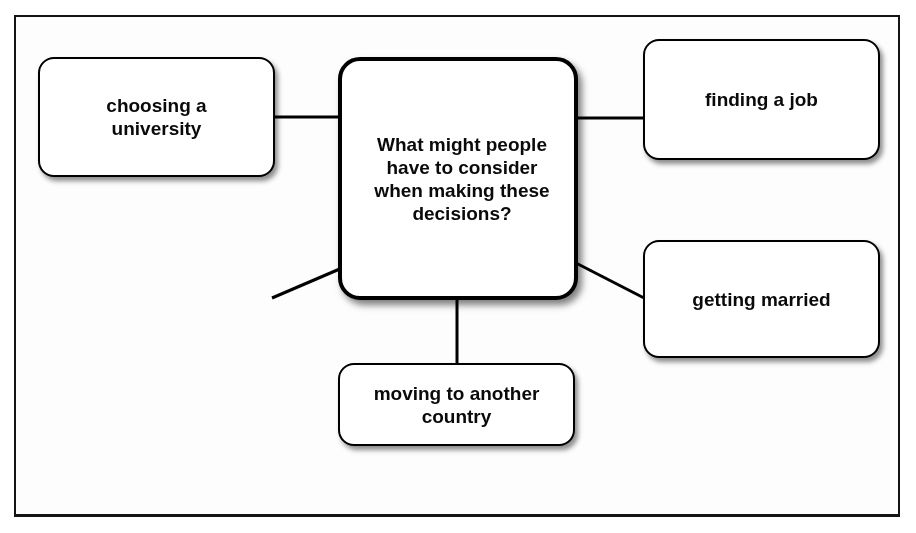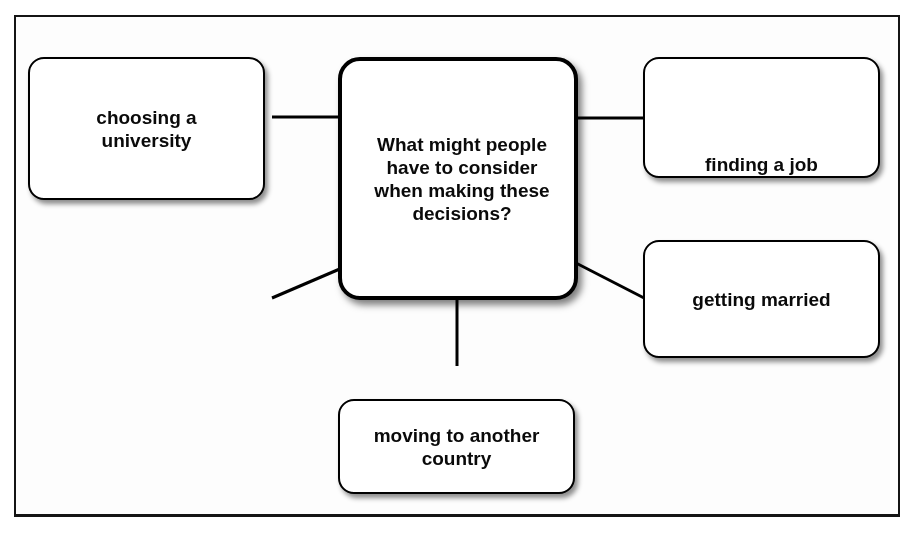--- a/index.html
+++ b/index.html
@@ -43,26 +43,26 @@
     display: flex;
     align-items: center;
     justify-content: center;
     text-align: center;
     color: #0a0a0a;
     font-weight: bold;
     font-size: 19px;
     line-height: 23px;
   }
   .node .label { display: inline-block; }
-  #node-0 { left: 28px;  top: 57px;  width: 237px; height: 143px; }
+  #node-0 { left: 38px;  top: 57px;  width: 237px; height: 120px; }
   #node-0 .label { max-width: 140px; }
-  #node-1 { left: 643px; top: 57px;  width: 237px; height: 121px; align-items: flex-end; }
+  #node-1 { left: 643px; top: 39px;  width: 237px; height: 121px; }
   #node-2 { left: 38px;  top: 238px; width: 237px; height: 117px; }
   #node-3 { left: 643px; top: 240px; width: 237px; height: 118px; justify-content: center; }
-  #node-4 { left: 338px; top: 363px; width: 237px; height: 95px; margin-top: 36px; }
+  #node-4 { left: 338px; top: 363px; width: 237px; height: 83px; }
   #node-4 .label { max-width: 185px; }
   #center-box {
     left: 338px;
     top: 57px;
     width: 240px;
     height: 243px;
     border-width: 4px;
     border-radius: 22px;
     box-shadow: 4px 5px 7px rgba(0,0,0,0.5);
     padding-left: 8px;

